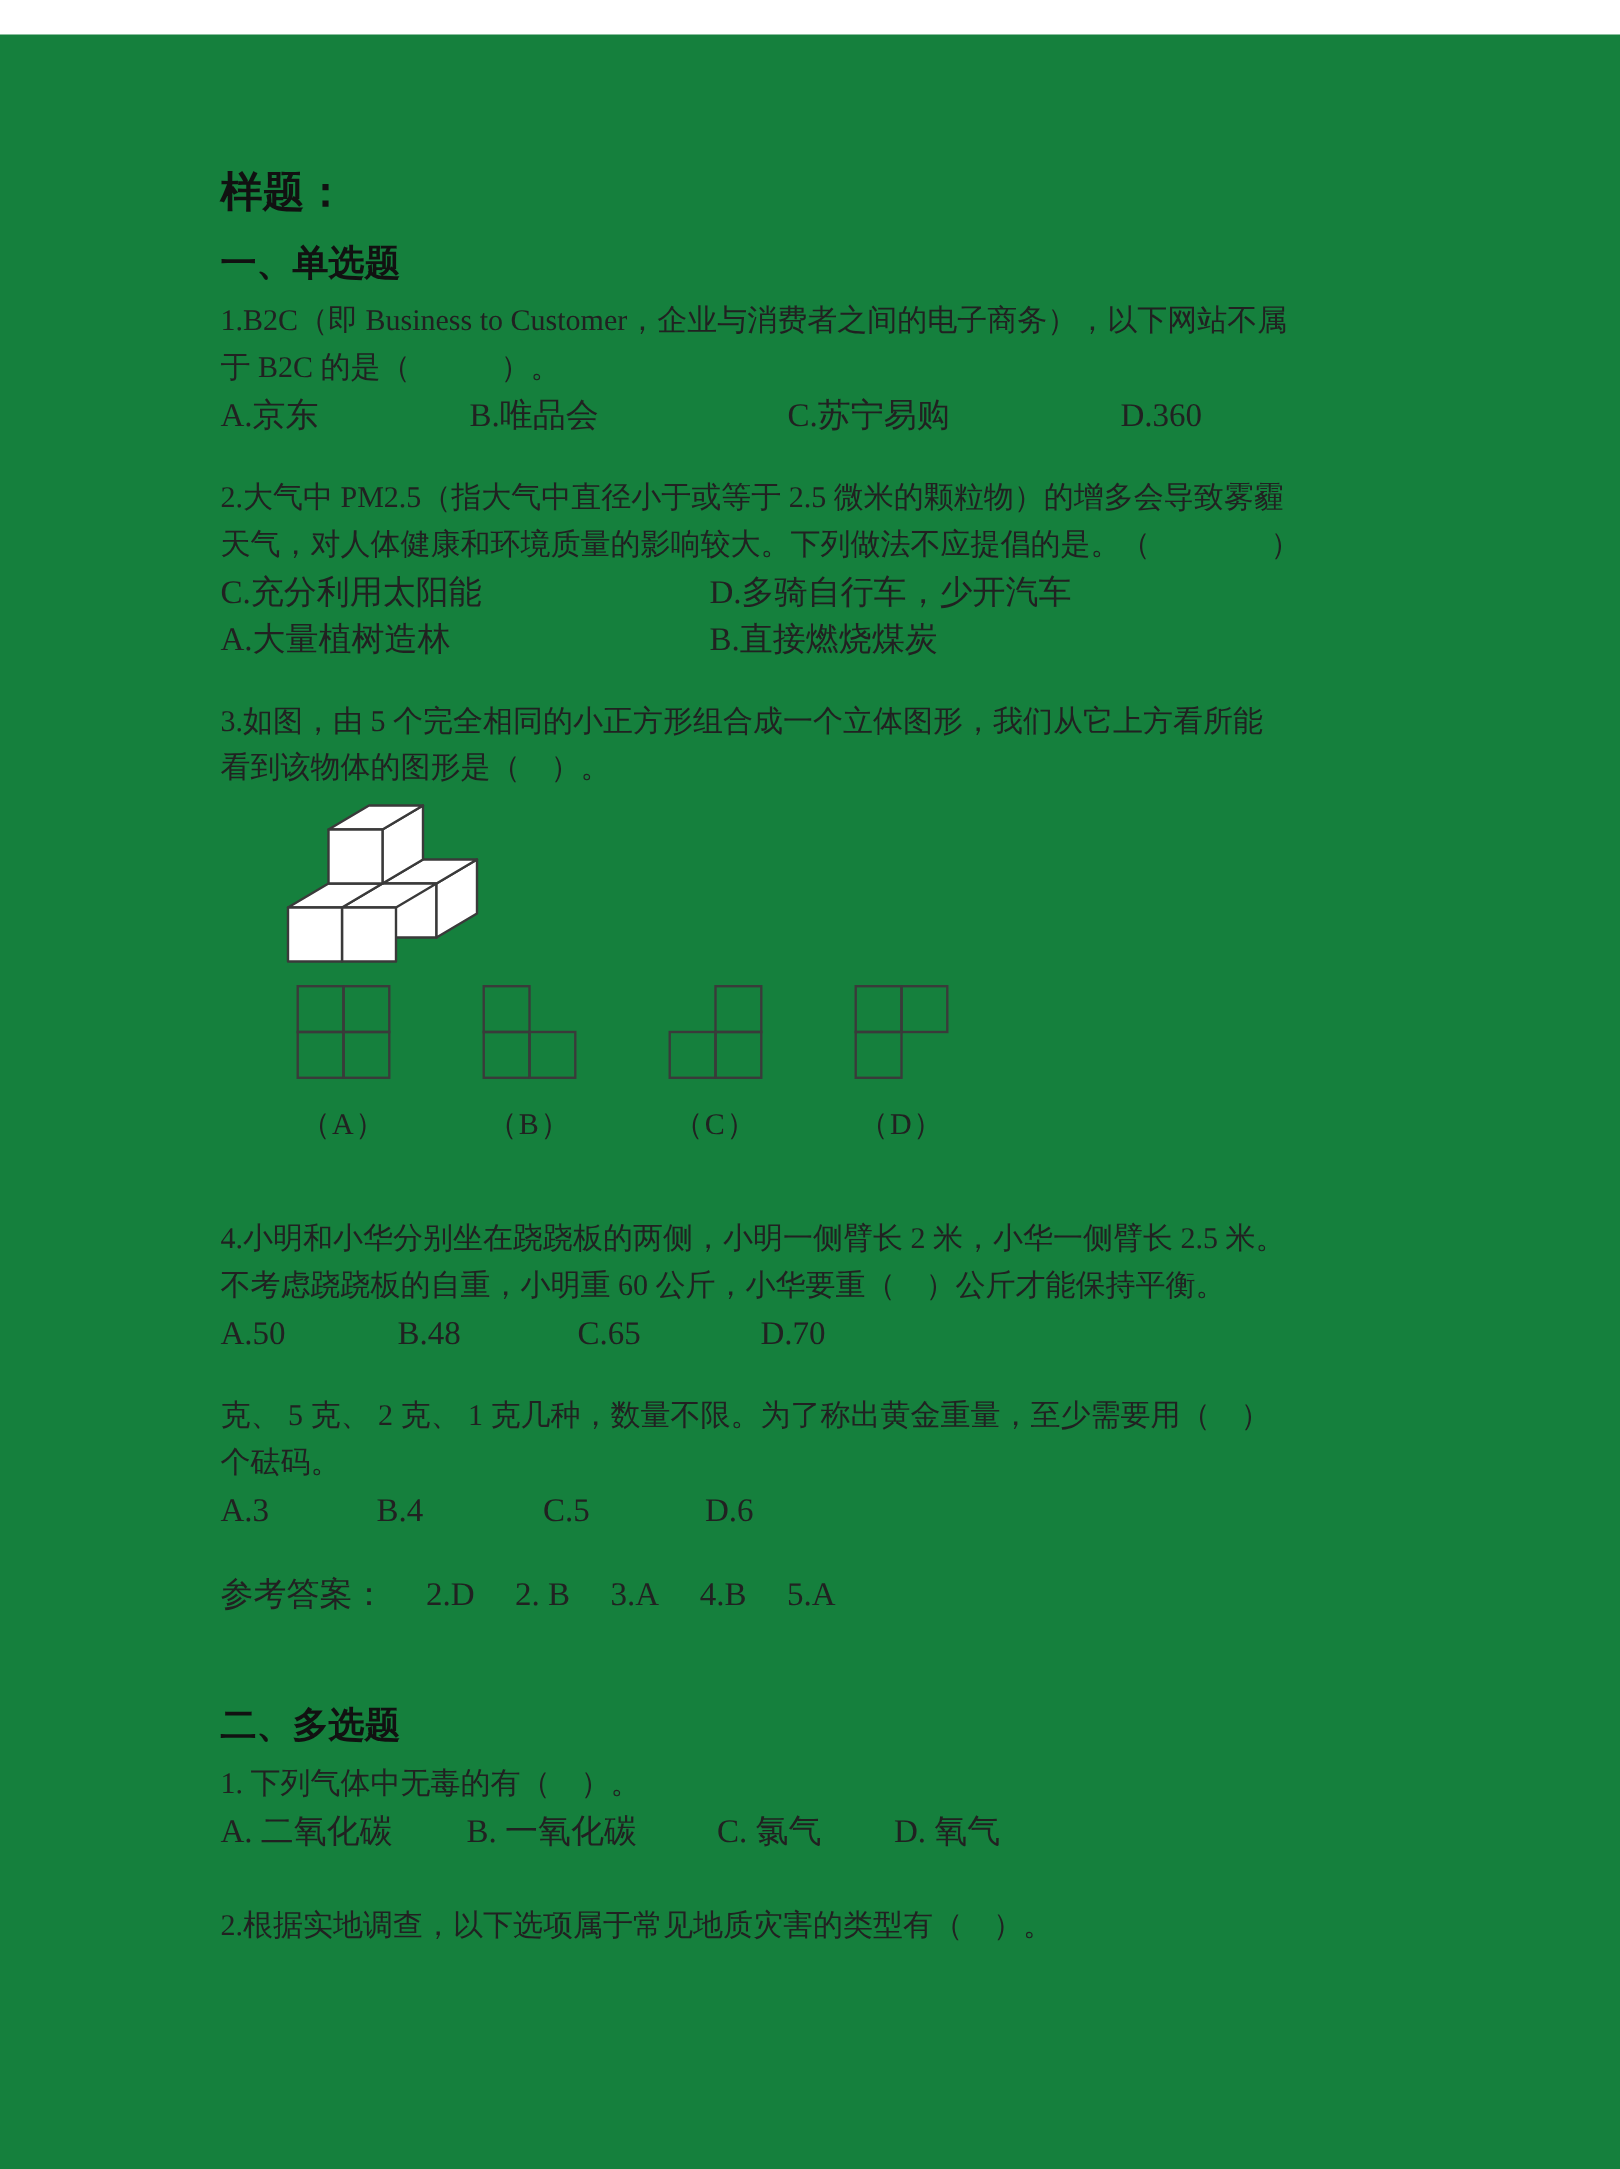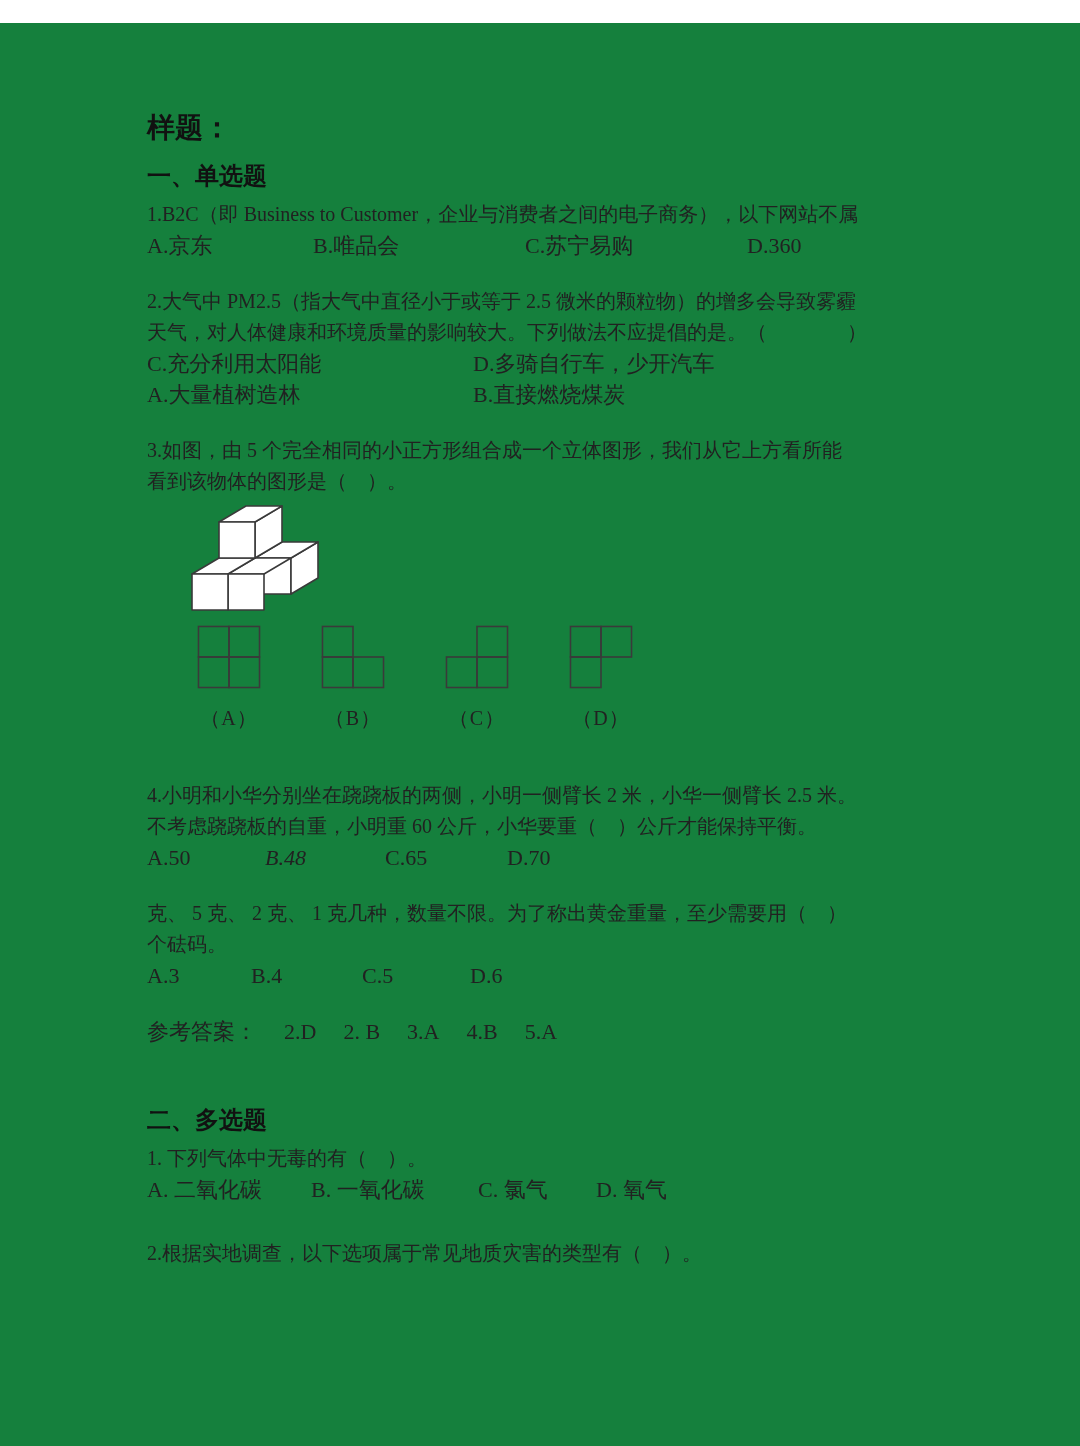--- a/index.html
+++ b/index.html
@@ -41,21 +41,21 @@
     line-height:31px;
     white-space:pre-wrap;
   }
   .opt-row{display:flex;font-size:22px;line-height:31px;gap:30px;}
   .opt-row span{display:inline-block;}
   .opts-q1 > span:nth-child(1){width:136px;}
   .opts-q1 > span:nth-child(2){width:182px;}
   .opts-q1 > span:nth-child(3){width:192px;}
   .opts-q2col > span:nth-child(1){width:296px;}
   .opts-q4 > span:nth-child(1){width:88px;}
-  .opts-q4 > span:nth-child(2){width:90px;font-style:italic;}
+  .opts-q4 > span:nth-child(2){width:90px;}
   .opts-q4 > span:nth-child(3){width:92px;}
   .opts-q5 > span:nth-child(1){width:74px;}
   .opts-q5 > span:nth-child(2){width:81px;}
   .opts-q5 > span:nth-child(3){width:78px;}
   .opts-m1 > span:nth-child(1){width:134px;}
   .opts-m1 > span:nth-child(2){width:137px;}
   .opts-m1 > span:nth-child(3){width:88px;}
   .opts-m2 > span:nth-child(1){width:93px;}
   .opts-m2 > span:nth-child(2){width:116px;}
   .opts-m2 > span:nth-child(3){width:115px;}
@@ -86,20 +86,21 @@
 <body>
 
 <div class="page">
 
   <h1 class="doc-title">样题：</h1>
 
   <h2 class="section-header">一、单选题</h2>
 
   <div class="q">
     <div class="line">1.B2C（即 Business to Customer，企业与消费者之间的电子商务），以下网站不属</div>
+    <div class="line">于 B2C 的是（　　　）。</div>
     <div class="opt-row opts-q1">
       <span>A.京东</span>
       <span>B.唯品会</span>
       <span>C.苏宁易购</span>
       <span>D.360</span>
     </div>
   </div>
 
   <div class="q">
     <div class="line">2.大气中 PM2.5（指大气中直径小于或等于 2.5 微米的颗粒物）的增多会导致雾霾</div>

